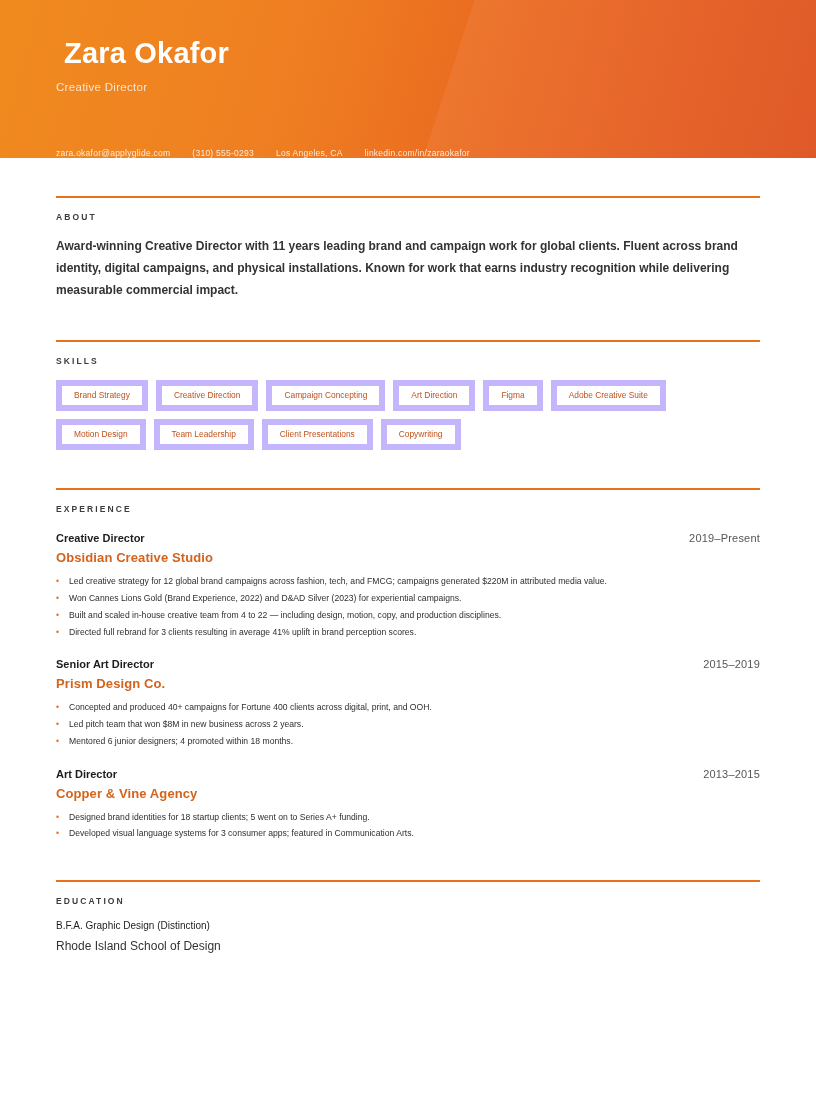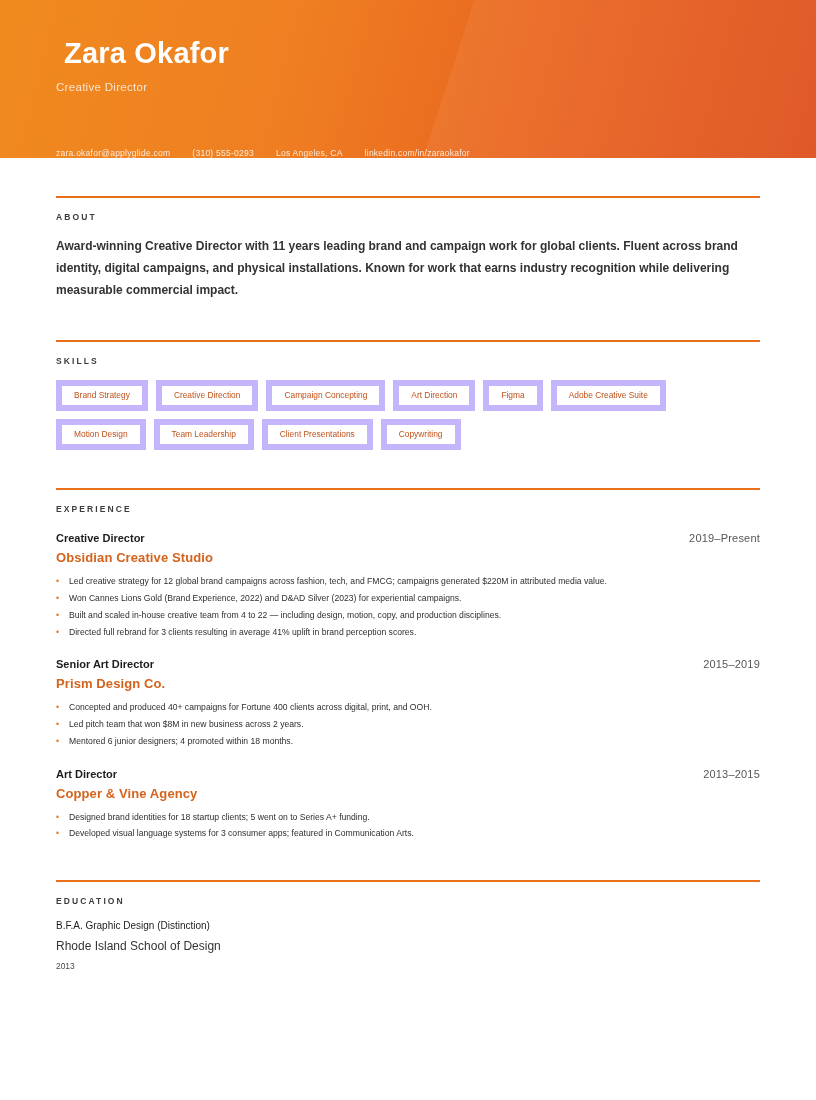--- a/index.html
+++ b/index.html
@@ -293,17 +293,16 @@
       </div>
     </div>
   </div>
 
   <div class="section">
     <div class="rule"></div>
     <div class="section-label">EDUCATION</div>
     <div class="edu">
       <div class="edu-degree">B.F.A. Graphic Design (Distinction)</div>
       <div class="edu-school">Rhode Island School of Design</div>
-      <div class="edu-year">2013</div>
     </div>
   </div>
 
 </div>
 
 </body></html>

